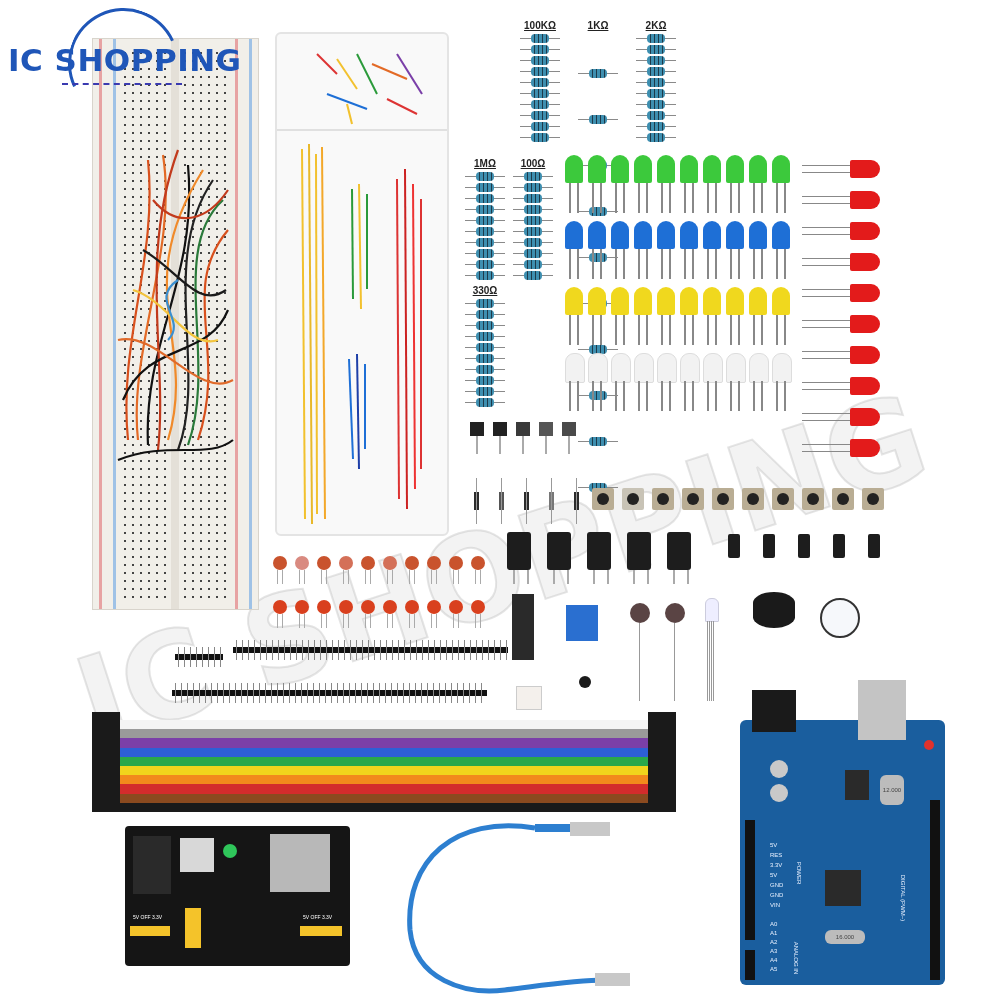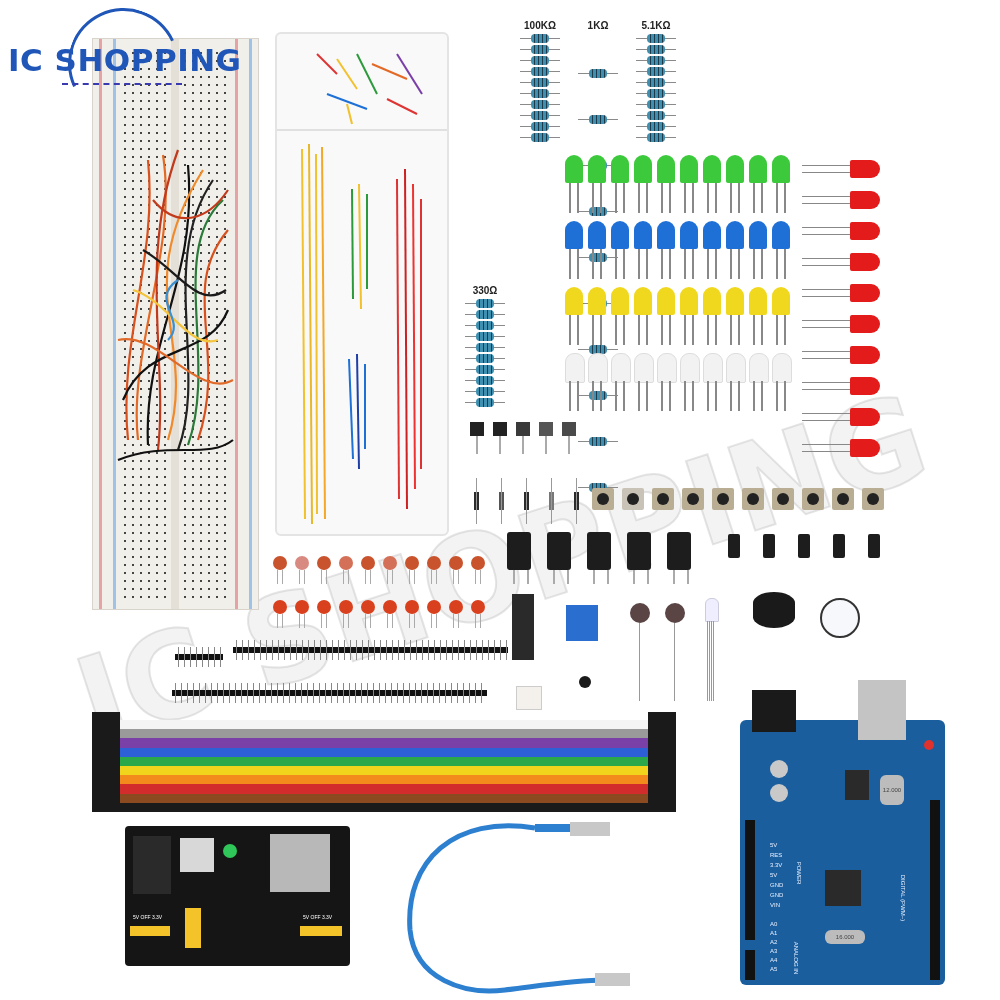--- a/index.html
+++ b/index.html
@@ -14,21 +14,21 @@
   
   .breadboard{left:92px;top:38px;width:165px;height:570px;background:#f1efe9;border:1px solid #d8d4cc;}
   .bb-rail{top:0;bottom:0;width:3px;}
   .bb-holes{background-image:radial-gradient(#444 1.2px,transparent 1.5px);background-size:8px 8px;}
   .bb-gap{left:78px;top:0;bottom:0;width:8px;background:#e4e0d8;}
   
   .wire-box{left:275px;top:32px;width:170px;height:500px;border:2px solid #e4e4e4;border-radius:6px;background:rgba(245,245,245,0.6);}
   .box-top{left:0;top:0;right:0;height:95px;border-bottom:2px solid #e0e0e0;}
   
   .res-col{display:flex;flex-direction:column;align-items:center;}
-  .res-label{font-size:10px;font-weight:bold;color:#222;margin-bottom:3px;}
+  .res-label{font-size:10px;font-weight:bold;color:#222;margin-bottom:3px;text-decoration:underline;}
   .resistor{width:40px;height:9px;position:relative;margin-bottom:2px;}
   .resistor:before{content:"";position:absolute;left:0;right:0;top:4px;height:1px;background:#8a8a8a;}
   .resistor:after{content:"";position:absolute;left:11px;width:18px;top:0;height:9px;background:#3e8fb0;border-radius:4px;background-image:repeating-linear-gradient(90deg,#3e8fb0 0 3px,#1d3a4a 3px 4px);}
   
   .led-row{display:flex;gap:5px;}
   .led{width:18px;height:60px;position:relative;}
   .led .body{position:absolute;left:0;top:0;width:18px;height:28px;border-radius:9px 9px 2px 2px;}
   .led .leg{position:absolute;top:28px;width:2px;height:30px;background:#888;}
   .red-led{width:80px;height:18px;position:relative;margin-bottom:13px;}
   .red-led .legs{position:absolute;left:0;top:5px;width:48px;height:6px;border-top:1px solid #888;border-bottom:1px solid #888;}
@@ -156,35 +156,61 @@
       <div class="resistor"></div>
       <div class="resistor"></div>
       <div class="resistor"></div>
       <div class="resistor"></div>
       <div class="resistor"></div>
       <div class="resistor"></div>
       <div class="resistor"></div>
       <div class="resistor"></div>
   </div>
   <div class="res-col" style="width:40px;margin-left:8px;">
-    <span class="res-label">5.1KΩ</span>
+    <span class="res-label">2KΩ</span>
     <div class="resistor"></div>
       <div class="resistor"></div>
       <div class="resistor"></div>
       <div class="resistor"></div>
       <div class="resistor"></div>
       <div class="resistor"></div>
       <div class="resistor"></div>
       <div class="resistor"></div>
       <div class="resistor"></div>
       <div class="resistor"></div>
   </div>
 </div>
 
 <div class="abs" style="left:465px;top:158px;display:flex;gap:8px;">
+  <div class="res-col">
+    <span class="res-label">1MΩ</span>
+    <div class="resistor"></div>
+      <div class="resistor"></div>
+      <div class="resistor"></div>
+      <div class="resistor"></div>
+      <div class="resistor"></div>
+      <div class="resistor"></div>
+      <div class="resistor"></div>
+      <div class="resistor"></div>
+      <div class="resistor"></div>
+      <div class="resistor"></div>
+  </div>
+  <div class="res-col">
+    <span class="res-label">100Ω</span>
+    <div class="resistor"></div>
+      <div class="resistor"></div>
+      <div class="resistor"></div>
+      <div class="resistor"></div>
+      <div class="resistor"></div>
+      <div class="resistor"></div>
+      <div class="resistor"></div>
+      <div class="resistor"></div>
+      <div class="resistor"></div>
+      <div class="resistor"></div>
+  </div>
 </div>
 <div class="abs" style="left:465px;top:285px;display:flex;gap:8px;">
   <div class="res-col">
     <span class="res-label">330Ω</span>
     <div class="resistor"></div>
       <div class="resistor"></div>
       <div class="resistor"></div>
       <div class="resistor"></div>
       <div class="resistor"></div>
       <div class="resistor"></div>

